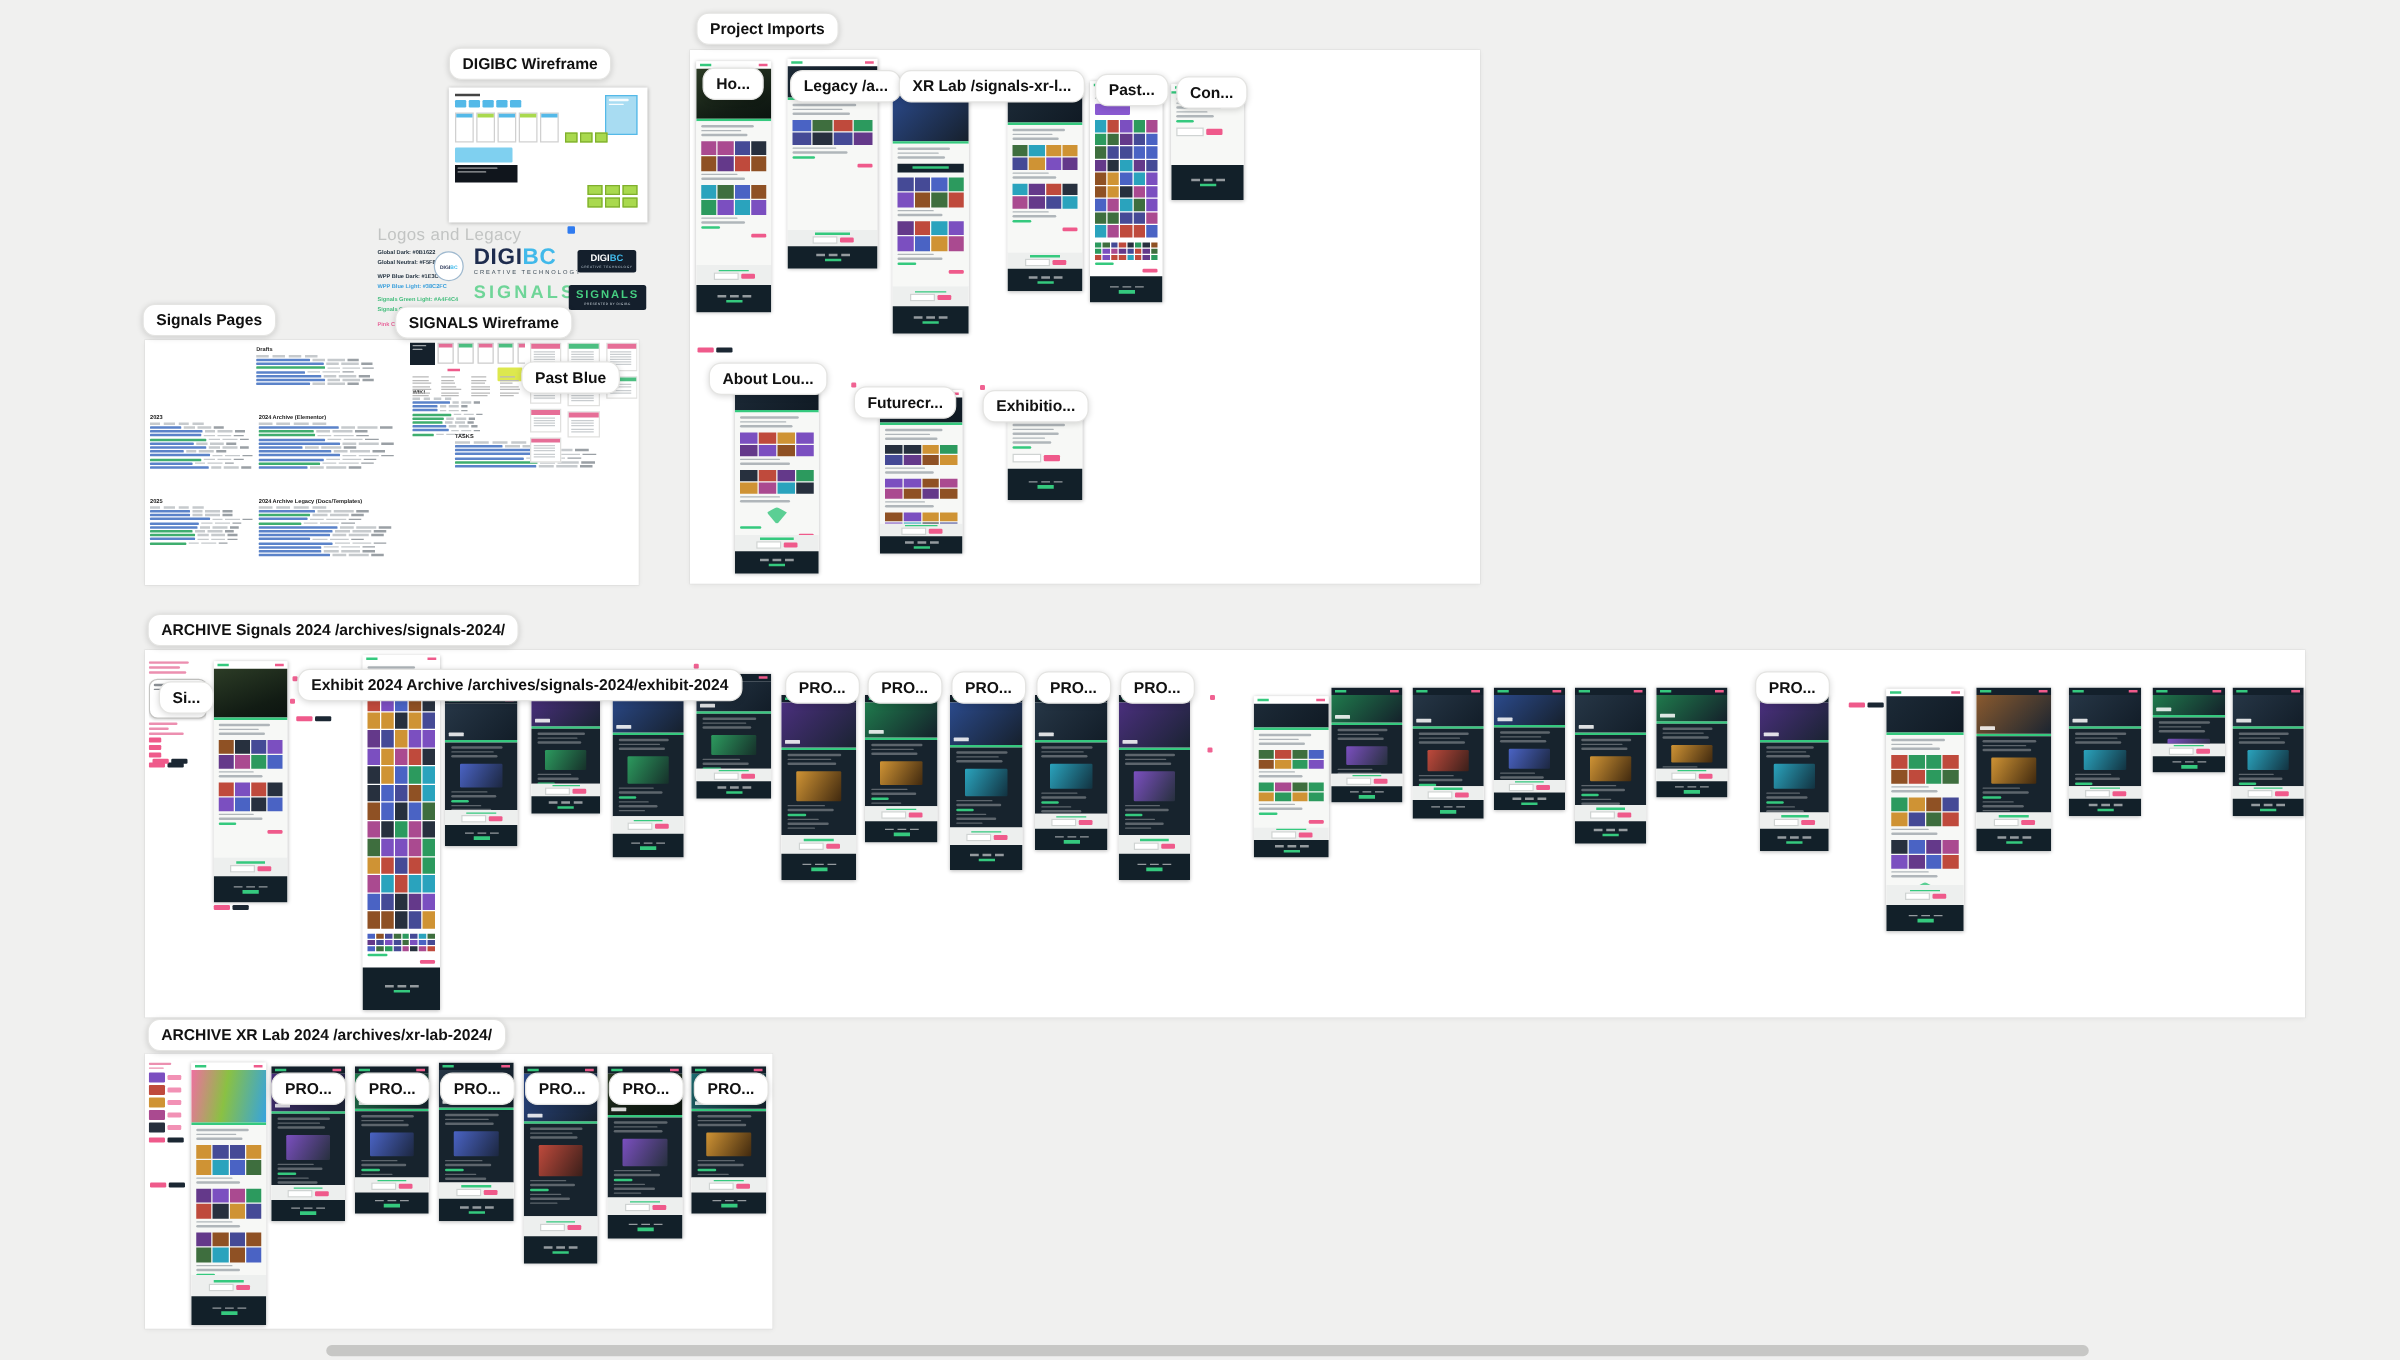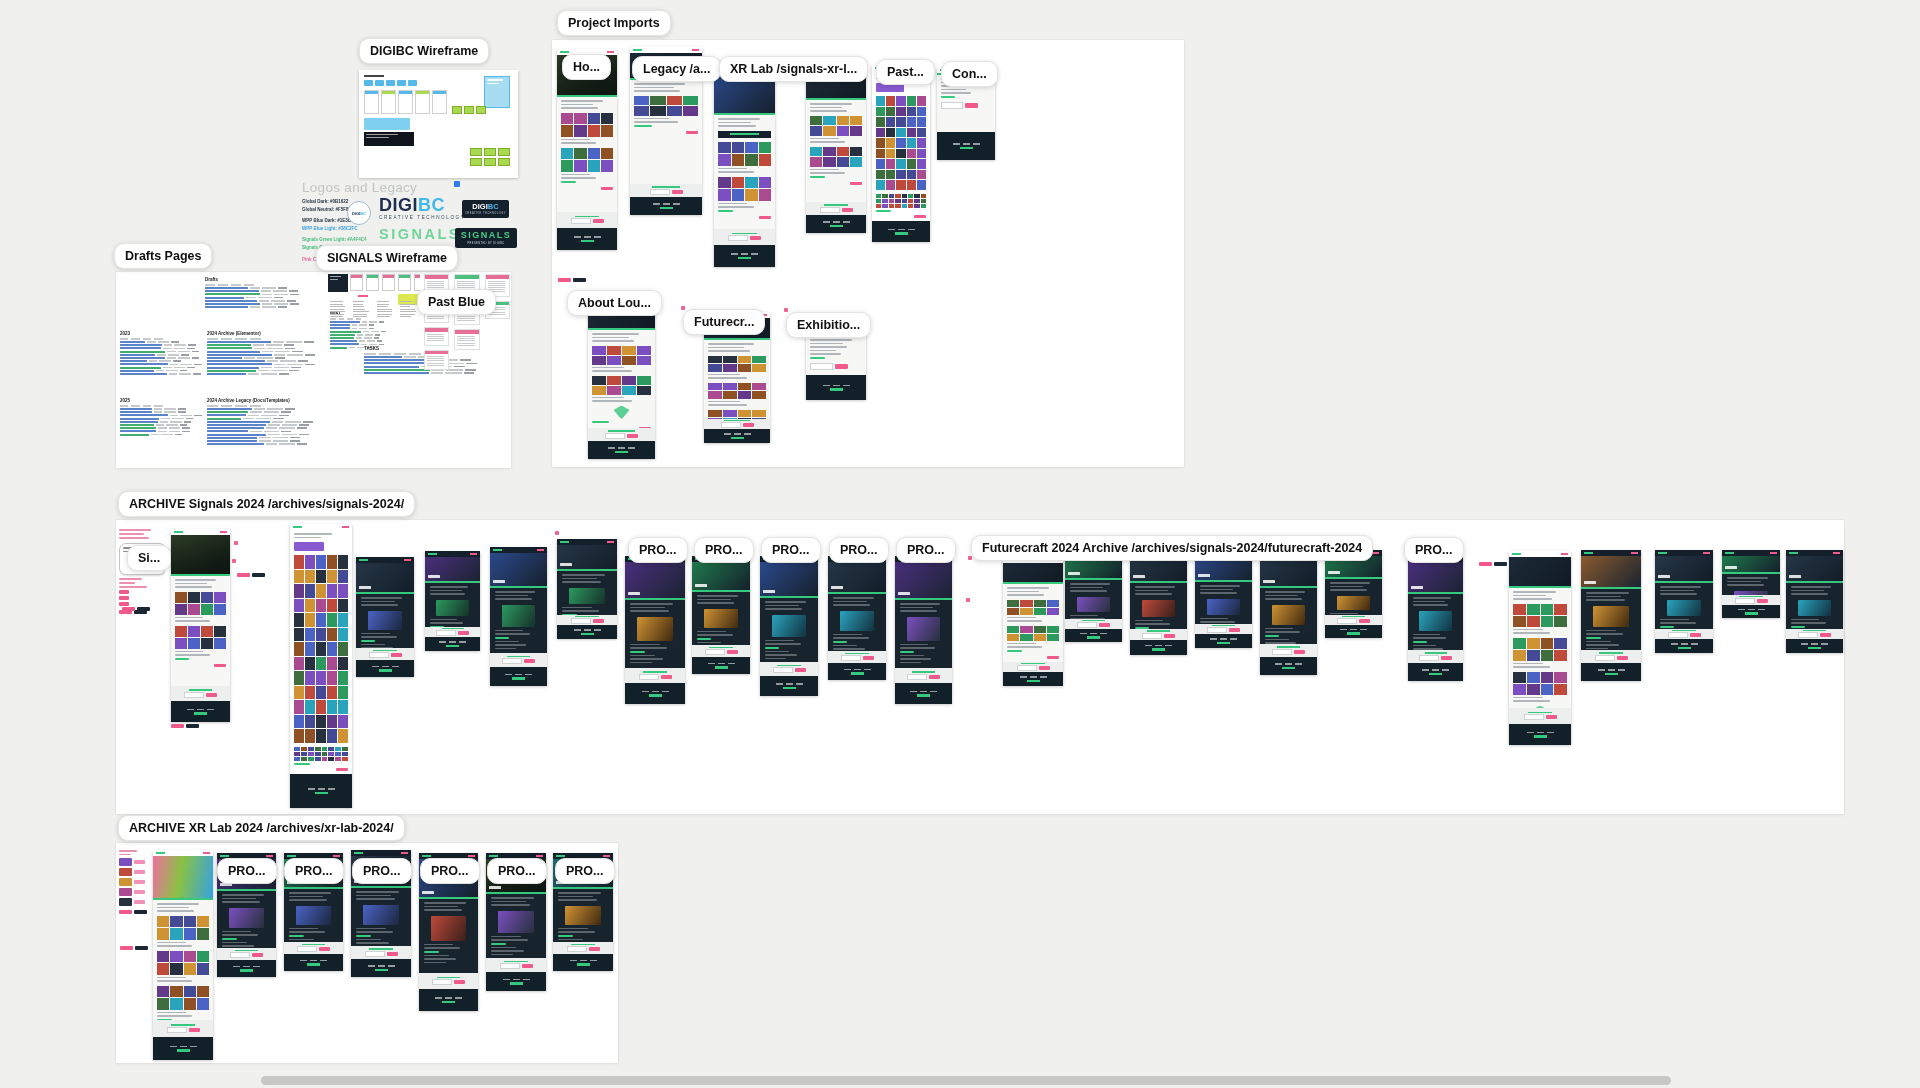--- a/index.html
+++ b/index.html
@@ -2534,31 +2534,31 @@
     <div class="pill" style="left: 359px; top: 38px;">DIGIBC Wireframe</div>
     <div class="pill" style="left: 557px; top: 10px;">Project Imports</div>
     <div class="pill" style="left: 562px; top: 54px;">Ho...</div>
     <div class="pill" style="left: 632px; top: 56px;">Legacy /a...</div>
     <div class="pill" style="left: 719px; top: 56px;">XR Lab /signals-xr-l...</div>
     <div class="pill" style="left: 876px; top: 59px;">Past...</div>
     <div class="pill" style="left: 941px; top: 61px;">Con...</div>
     <div class="pill" style="left: 567px; top: 290px;">About Lou...</div>
     <div class="pill" style="left: 683px; top: 309px;">Futurecr...</div>
     <div class="pill" style="left: 786px; top: 312px;">Exhibitio...</div>
-    <div class="pill" style="left: 114px; top: 243px;">Drafts Pages</div>
+    <div class="pill" style="left: 114px; top: 243px;">Signals Pages</div>
     <div class="pill" style="left: 316px; top: 245px;">SIGNALS Wireframe</div>
     <div class="pill" style="left: 417px; top: 289px;">Past Blue</div>
     <div class="pill" style="left: 118px; top: 491px;">ARCHIVE Signals 2024 /archives/signals-2024/</div>
     <div class="pill" style="left: 127px; top: 545px;">Si...</div>
+    <div class="pill" style="left: 238px; top: 535px;">Exhibit 2024 Archive /archives/signals-2024/exhibit-2024</div>
     <div class="pill" style="left: 628px; top: 537px;">PRO...</div>
     <div class="pill" style="left: 694px; top: 537px;">PRO...</div>
     <div class="pill" style="left: 761px; top: 537px;">PRO...</div>
     <div class="pill" style="left: 829px; top: 537px;">PRO...</div>
     <div class="pill" style="left: 896px; top: 537px;">PRO...</div>
-    <div class="pill" style="left: 971px; top: 535px;">Futurecraft 2024 Archive /archives/signals-2024/futurecraft-2024</div>
     <div class="pill" style="left: 1404px; top: 537px;">PRO...</div>
     <div class="pill" style="left: 118px; top: 815px;">ARCHIVE XR Lab 2024 /archives/xr-lab-2024/</div>
     <div class="pill" style="left: 217px; top: 858px;">PRO...</div>
     <div class="pill" style="left: 284px; top: 858px;">PRO...</div>
     <div class="pill" style="left: 352px; top: 858px;">PRO...</div>
     <div class="pill" style="left: 420px; top: 858px;">PRO...</div>
     <div class="pill" style="left: 487px; top: 858px;">PRO...</div>
     <div class="pill" style="left: 555px; top: 858px;">PRO...</div>
   </div>
 

